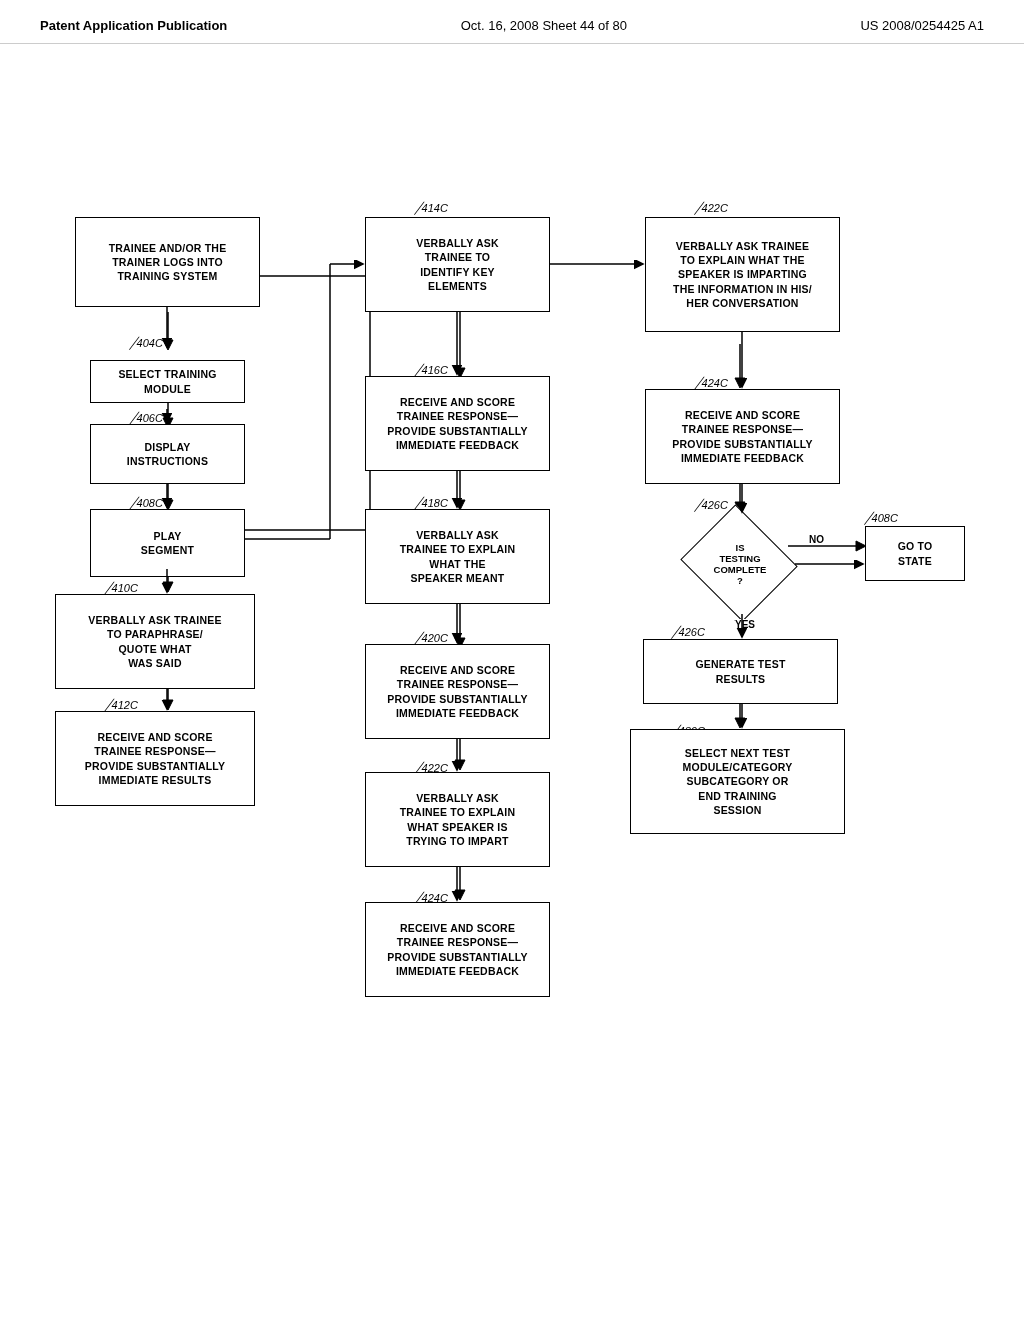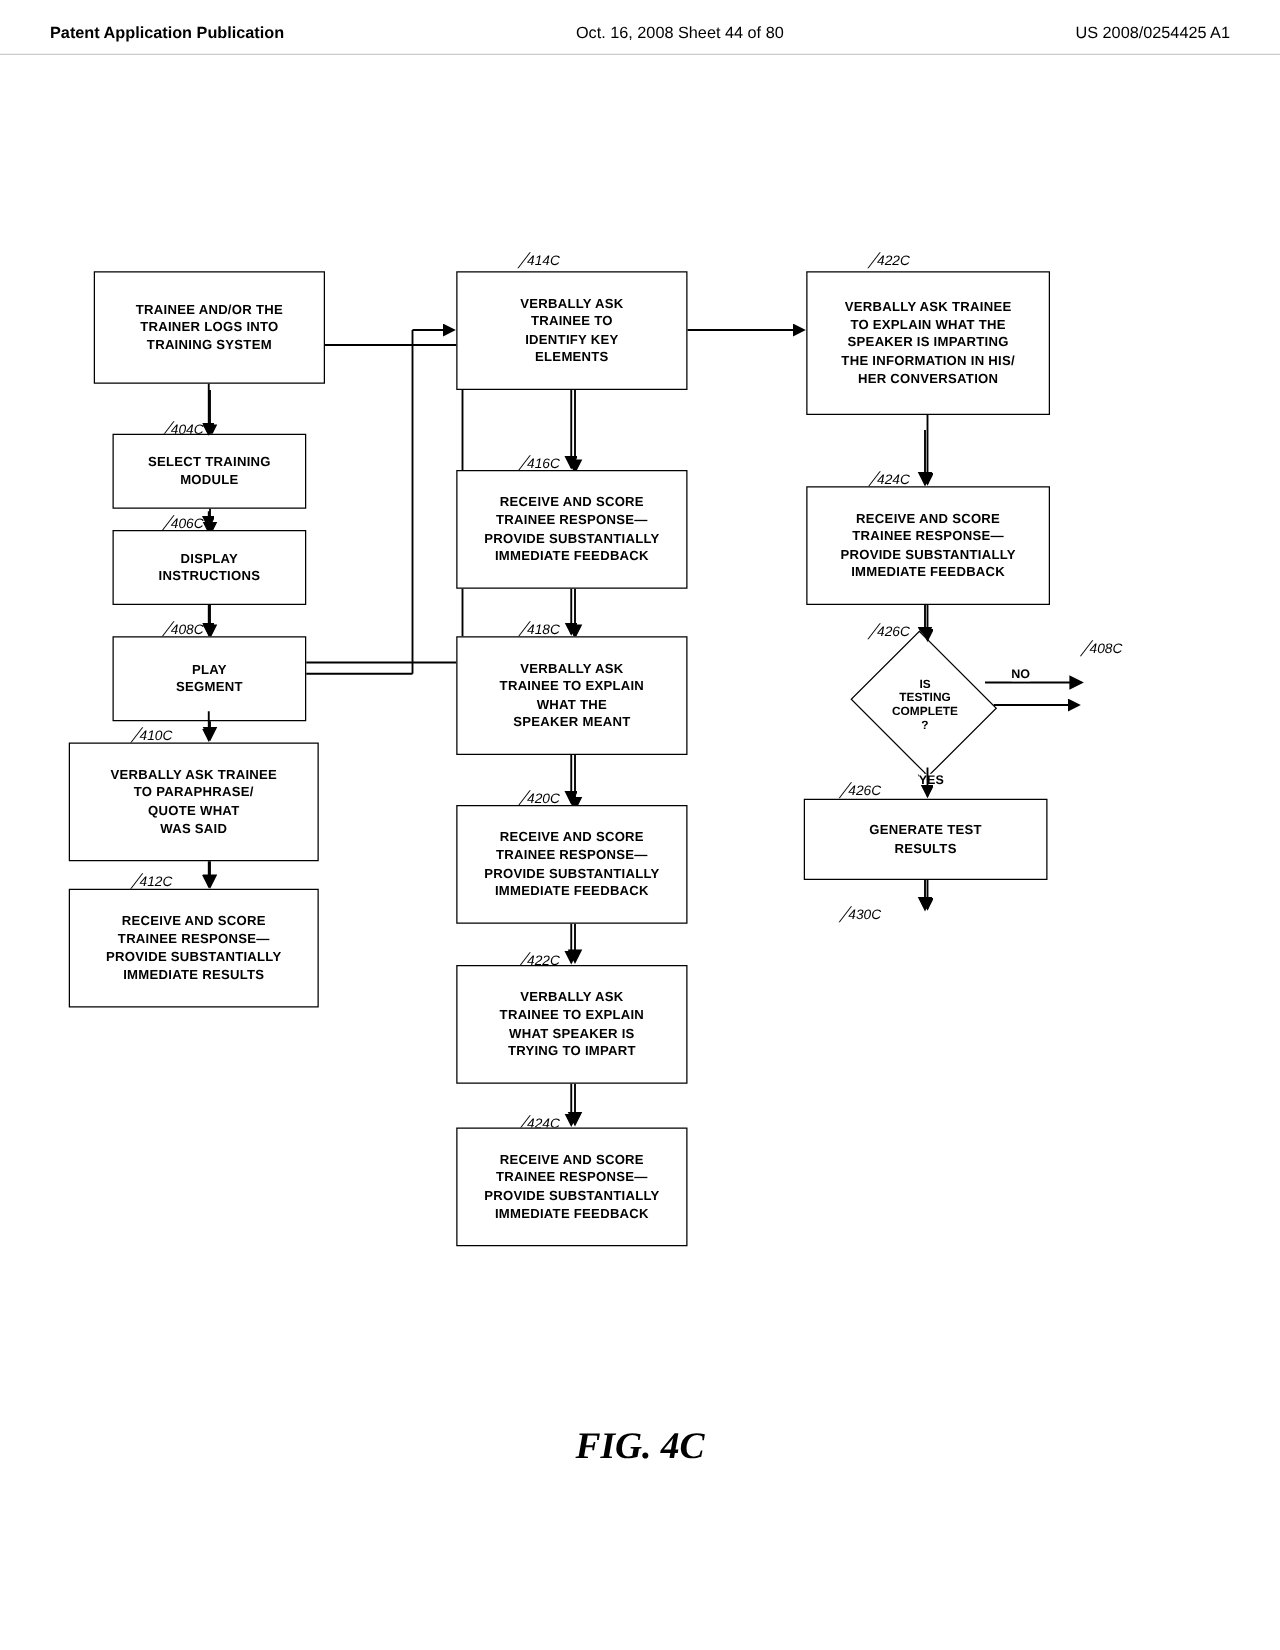--- a/index.html
+++ b/index.html
@@ -170,21 +170,21 @@
   <span class="ref-label" style="left:125px; top:148px;margin-top:32px;">╱402C</span>
 
   <div class="flow-box" style="left:75px; top:163px; width:185px; height:90px;">
     <span style="white-space:pre-line; font-size:10.5px; font-weight:bold;">TRAINEE AND/OR THE
 TRAINER LOGS INTO
 TRAINING SYSTEM</span>
   </div>
 
   <span class="ref-label" style="left:130px; top:283px;">╱404C</span>
 
-  <div class="flow-box" style="left:90px; top:293px; width:155px; height:60px;">
+  <div class="flow-box" style="left:90px; top:306px; width:155px; height:43px;">
     <span style="white-space:pre-line; font-size:10.5px; font-weight:bold;">SELECT TRAINING<br>MODULE</span>
   </div>
 
   <span class="ref-label" style="left:130px; top:358px;">╱406C</span>
 
   <div class="flow-box" style="left:90px; top:370px; width:155px; height:60px;">
     <span style="white-space:pre-line; font-size:10.5px; font-weight:bold;">DISPLAY<br>INSTRUCTIONS</span>
   </div>
 
   <span class="ref-label" style="left:130px; top:443px;">╱408C</span>
@@ -267,22 +267,28 @@
   <span class="label-text" style="left:809px; top:480px; font-size:10px; font-weight:bold;">NO</span>
 
   <span class="ref-label" style="left:672px; top:572px;">╱426C</span>
 
   <div class="flow-box" style="left:643px; top:585px; width:195px; height:65px;">
     <span style="white-space:pre-line; font-size:10.5px; font-weight:bold;">GENERATE TEST<br>RESULTS</span>
   </div>
 
   <span class="ref-label" style="left:672px; top:671px;">╱430C</span>
 
+  <div class="flow-box" style="left:630px; top:675px; width:215px; height:105px;">
+    <span style="white-space:pre-line; font-size:10.5px; font-weight:bold;">SELECT NEXT TEST<br>MODULE/CATEGORY<br>SUBCATEGORY OR<br>END TRAINING<br>SESSION</span>
+  </div>
 
   <span class="ref-label" style="left:865px; top:458px;">╱408C</span>
+  <div class="flow-box" style="left:865px; top:472px; width:100px; height:55px;">
+    <span style="white-space:pre-line; font-size:10.5px; font-weight:bold;">GO TO<br>STATE</span>
+  </div>
 
   <svg class="svg-overlay">
     <defs>
       <marker id="arrow" markerWidth="8" markerHeight="8" refX="6" refY="3" orient="auto">
         <polygon points="0 0, 6 3, 0 6" fill="#000"></polygon>
       </marker>
     </defs>
 
     <line x1="167" y1="253" x2="167" y2="293" marker-end="url(#arrow)"></line>
 
@@ -315,17 +321,14 @@
     <line x1="742" y1="560" x2="742" y2="583" marker-end="url(#arrow)"></line>
 
     <line x1="742" y1="650" x2="742" y2="673" marker-end="url(#arrow)"></line>
 
     <line x1="795" y1="510" x2="863" y2="510" marker-end="url(#arrow)"></line>
 
     <line x1="550" y1="210" x2="643" y2="210" marker-end="url(#arrow)"></line>
 
   </svg>
 
-  <div class="fig-caption">
-    <span style="font-family:'Times New Roman', serif; font-size:30px; font-weight:bold; font-style:italic;">FIG. 4C</span>
-  </div>
 
 </div>
 
 </body></html>

